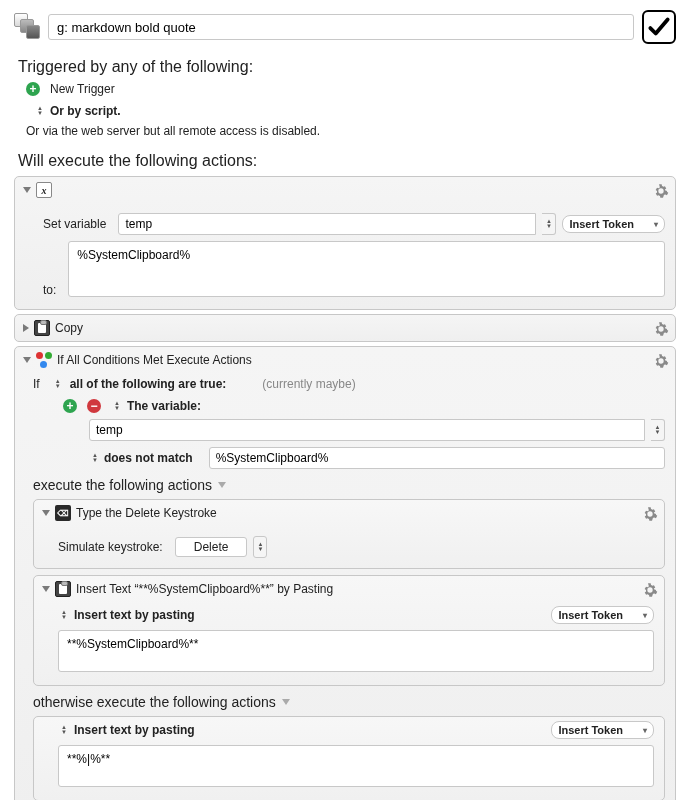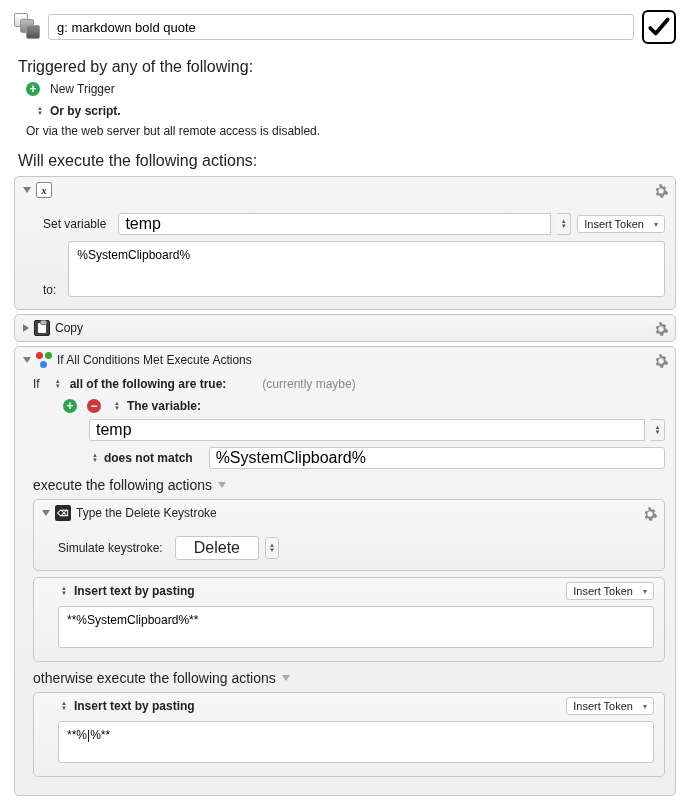--- a/index.html
+++ b/index.html
@@ -25,45 +25,45 @@
   .bold{font-weight:600}
   .panel{border:1px solid #c7c7c7;border-radius:5px;background:linear-gradient(#f5f5f5,#efefef);margin:4px 0;position:relative}
   .panel-hd{display:flex;align-items:center;padding:5px 8px;gap:5px}
   .tri{width:0;height:0;border-left:4px solid transparent;border-right:4px solid transparent}
   .tri.down{border-top:6px solid #7a7a7a}
   .tri.right{border-left:6px solid #7a7a7a;border-top:4px solid transparent;border-bottom:4px solid transparent;border-right:0}
   .gear{width:16px;height:16px;color:#8a8a8a;position:absolute;right:6px;top:6px}
   .gear svg{width:16px;height:16px}
   .panel-body{padding:4px 10px 12px 28px}
   .lbl{font-size:12px;margin-right:6px}
-  .fld{background:#fff;border:1px solid #c8c8c8;border-radius:3px;height:22px;padding:8px 6px;font-size:16px}
+  .fld{background:#fff;border:1px solid #c8c8c8;border-radius:3px;height:22px;padding:8px 6px;font-size:12px}
   .fld-wide{flex:1}
   .sel-sm{width:14px;height:22px;border:1px solid #c8c8c8;border-left:0;border-radius:0 3px 3px 0;background:#f5f5f5;display:flex;align-items:center;justify-content:center}
   .sel-sm .updn{margin:0}
-  .token-drop{background:#fff;border:1px solid #c8c8c8;border-radius:3px;padding:2px 6px;font-size:11px;font-weight:400;display:flex;align-items:center;gap:10px;white-space:nowrap}
+  .token-drop{background:#fff;border:1px solid #c8c8c8;border-radius:8px;padding:2px 6px;font-size:11px;font-weight:700;display:flex;align-items:center;gap:20px;white-space:nowrap}
   .token-drop .car{font-size:8px;color:#666}
   .ta{background:#fff;border:1px solid #c8c8c8;border-radius:3px;width:100%;padding:6px 8px;font-size:12px;font-family:inherit;resize:none}
   .sub-lbl{margin:4px 0 4px 0;font-size:14px}
   .nested{margin-left:6px}
   .mini-icon{width:16px;height:16px;display:inline-flex;align-items:center;justify-content:center;border-radius:2px;font-size:10px}
   .icon-var{border:1px solid #888;background:#fff;font-style:italic;font-family:serif;font-weight:bold}
   .icon-clip{background:#444;border:1px solid #222;position:relative}
   .icon-clip::after{content:"";position:absolute;top:2px;left:3px;right:3px;bottom:2px;background:#fff;border-radius:1px}
   .icon-clip::before{content:"";position:absolute;top:-1px;left:5px;width:5px;height:3px;border:1px solid #777;border-radius:2px;background:#bbb;z-index:1}
   .icon-key{background:#2a2a2a;color:#fff;font-size:8px;font-weight:bold}
   .icon-cond{width:16px;height:16px;position:relative}
   .icon-cond .pc{position:absolute;width:7px;height:7px;border-radius:50%}
   .icon-cond .p1{background:#d33;left:0;top:0}
   .icon-cond .p2{background:#3a3;right:0;top:0}
   .icon-cond .p3{background:#38e;left:4px;bottom:0}
   .gap4{gap:4px}
   .gap6{gap:6px}
   .mt6{margin-top:6px}
   .mt8{margin-top:8px}
-  .btn{background:#fff;border:1px solid #c8c8c8;border-radius:3px;padding:2px 18px;font-size:16px;display:flex;align-items:center;gap:3px}
+  .btn{background:#fff;border:1px solid #c8c8c8;border-radius:3px;padding:2px 18px;font-size:12px;display:flex;align-items:center;gap:3px}
   .sub-panel{border:1px solid #c7c7c7;border-radius:5px;background:linear-gradient(#f7f7f7,#f0f0f0);margin:6px 0;position:relative}
   .inner-pad{padding:4px 10px 10px 24px}
   .form-row{display:flex;align-items:center;gap:6px;margin-top:6px}
   .dim{color:#888;font-size:12px}
 </style>
 </head>
 <body>
 
 <div class="row">
   <div class="hdr-icon">
@@ -194,20 +194,28 @@
               <span>Delete</span>
             </div>
           <div class="sel-sm" style="border-left:1px solid #c8c8c8;border-radius:3px">
               <span class="updn"></span>
             </div>
         </div>
       </div>
     </div>
 
     <div class="sub-panel">
+      <div class="panel-hd">
+        <span class="tri down"></span>
+        <span class="mini-icon icon-clip"></span>
+        <span>Insert Text “**%SystemClipboard%**” by Pasting</span>
+        <span class="gear"><svg viewBox="0 0 24 24">
+              <path fill="currentColor" d="M12 8a4 4 0 1 0 0 8 4 4 0 0 0 0-8zm9 4a7 7 0 0 1-.1 1.2l2 1.6-2 3.4-2.4-.8a7 7 0 0 1-2 .1L15 22h-4l-.5-2.5a7 7 0 0 1-2-1.1l-2.4.8-2-3.4 2-1.6A7 7 0 0 1 6 12l-2-1.6 2-3.4 2.4.8a7 7 0 0 1 2-1.1L9 2h4l.5 2.5a7 7 0 0 1 2 1.1l2.4-.8 2 3.4-2 1.6c.1.4.1.8.1 1.2z"></path>
+            </svg></span>
+      </div>
       <div class="inner-pad">
         <div class="row" style="justify-content:space-between">
           <div class="row gap4">
             <span class="updn"></span>
             <span class="bold">Insert text by pasting</span>
           </div>
           <div class="token-drop">
               <span>Insert Token</span>
               <span class="car">▾</span>
             </div>

